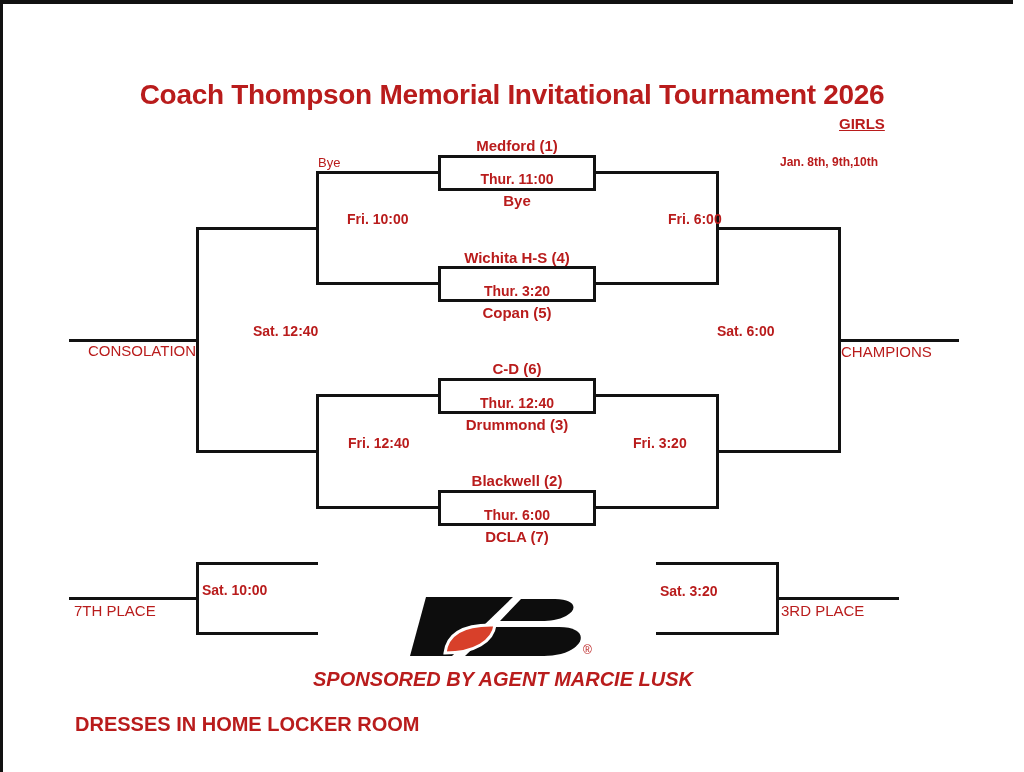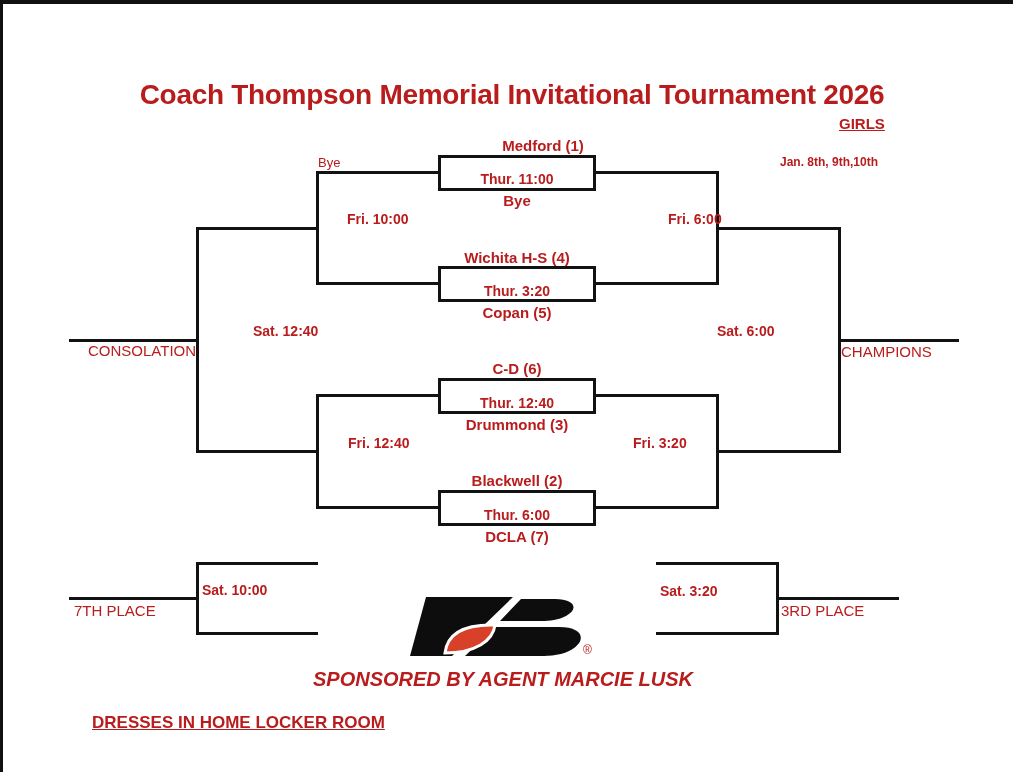--- a/index.html
+++ b/index.html
@@ -30,21 +30,21 @@
 
   <div class="lbl title" style="left:0;top:80px;">Coach Thompson Memorial Invitational Tournament 2026</div>
   <div class="lbl b" style="left:839px;top:116px;font-size:15px;text-decoration:underline;">GIRLS</div>
   <div class="lbl b" style="left:780px;top:156px;font-size:12px;">Jan. 8th, 9th,10th</div>
 
   <div class="gbox" style="left:438px;top:155px;"></div>
   <div class="gbox" style="left:438px;top:266px;"></div>
   <div class="gbox" style="left:438px;top:378px;"></div>
   <div class="gbox" style="left:438px;top:490px;"></div>
 
-  <div class="lbl team ctr" style="left:464px;top:138px;">Medford (1)</div>
+  <div class="lbl team ctr" style="left:438px;top:138px;">Medford (1)</div>
   <div class="lbl gtime ctr" style="left:438px;top:172px;">Thur. 11:00</div>
   <div class="lbl team ctr" style="left:438px;top:193px;">Bye</div>
 
   <div class="lbl team ctr" style="left:438px;top:250px;">Wichita H-S (4)</div>
   <div class="lbl gtime ctr" style="left:438px;top:284px;">Thur. 3:20</div>
   <div class="lbl team ctr" style="left:438px;top:305px;">Copan (5)</div>
 
   <div class="lbl team ctr" style="left:438px;top:361px;">C-D (6)</div>
   <div class="lbl gtime ctr" style="left:438px;top:396px;">Thur. 12:40</div>
   <div class="lbl team ctr" style="left:438px;top:417px;">Drummond (3)</div>
@@ -101,15 +101,15 @@
 
   <svg style="position:absolute;left:408px;top:595px;" width="180" height="62" viewBox="0 0 180 62" aria-hidden="true">
     <polygon points="18,2 105,2 44,61 2,61" fill="#0d0d0d"></polygon>
     <path d="M113,4 L147,4 C167,4 171,14 158,21 C151,25 141,26 134,26 L92,26 Z" fill="#0d0d0d"></path>
     <path d="M87,32 L151,32 C177,32 179,47 161,56 C151,61 137,61 129,61 L57,61 Z" fill="#0d0d0d"></path>
     <path stroke="#ffffff" stroke-width="3" d="M37,58 C39,41 53,29 87,30 C85,46 67,58 37,58 Z" fill="#d8402a"></path>
   </svg>
   <div class="lbl" style="left:583px;top:644px;font-size:12px;">®</div>
 
   <div class="lbl b" style="left:503px;top:669px;transform:translateX(-50%);font-size:20px;font-style:italic;">SPONSORED BY AGENT MARCIE LUSK</div>
-  <div class="lbl b" style="left:92px;top:714px;font-size:17px;text-decoration:underline;">DRESSES IN HOME LOCKER ROOM</div>
+  <div class="lbl b" style="left:75px;top:714px;font-size:20px;">DRESSES IN HOME LOCKER ROOM</div>
 
 </div>
 
 </body></html>

